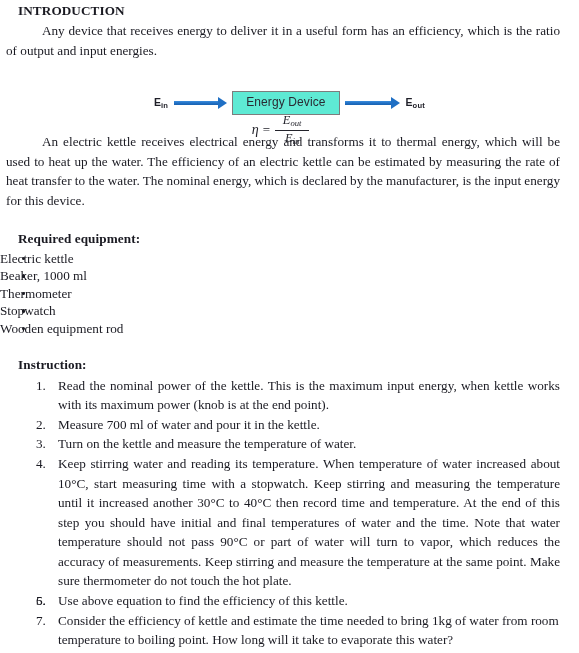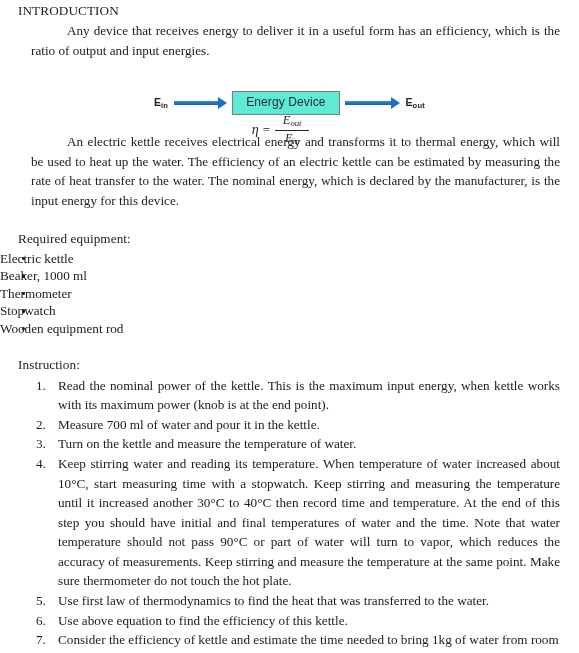--- a/index.html
+++ b/index.html
@@ -18,32 +18,32 @@
   .page {
     position: relative;
     width: 579px;
     height: 653px;
     padding: 0;
     box-sizing: border-box;
   }
 
   
   .section-heading {
-    font-weight: normal;
+    font-weight: bold;
     font-size: 13.2px;
     line-height: 16px;
     margin: 0;
     padding: 0 8px 0 18px;
     letter-spacing: 0.1px;
   }
   .para {
     font-size: 13.2px;
     line-height: 19.6px;
     margin: 0;
-    padding: 0 19px 0 31px;
+    padding: 0 19px 0 6px;
     text-align: justify;
     text-justify: inter-word;
   }
   .para.indent::before {
     content: "";
     display: inline-block;
     width: 36px;
   }
 
   
@@ -291,18 +291,18 @@
 
   <h2 class="section-heading">Instruction:</h2>
 
   <div class="sp-4"></div>
 
   <ol class="numlist">
     <li><span class="num">1.</span><span>Read the nominal power of the kettle. This is the maximum input energy, when kettle works with its maximum power (knob is at the end point).</span></li>
     <li><span class="num">2.</span><span>Measure 700 ml of water and pour it in the kettle.</span></li>
     <li><span class="num">3.</span><span>Turn on the kettle and measure the temperature of water.</span></li>
     <li><span class="num">4.</span><span>Keep stirring water and reading its temperature. When temperature of water increased about 10°C, start measuring time with a stopwatch. Keep stirring and measuring the temperature until it increased another 30°C  to 40°C then record time and temperature. At the end of this step you should have initial and final temperatures of water and the time. Note that water temperature should not pass 90°C or part of water will turn to vapor, which reduces the accuracy of measurements. Keep stirring and measure the temperature at the same point. Make sure thermometer do not touch the hot plate.</span></li>
-    <li><span class="num">5.</span><span>Use first law of thermodynamics to find the heat that was transferred to the water.</span></li>
+    <li><span class="num">5.</span></li>
     <li><span class="num">6.</span><span>Use above equation to find the efficiency of this kettle.</span></li>
     <li><span class="num">7.</span><span>Consider the efficiency of kettle and estimate the time needed to bring 1kg of water from room temperature to boiling point. How long will it take to evaporate this water?</span></li>
   </ol>
 
 </div>
 
 </body></html>

